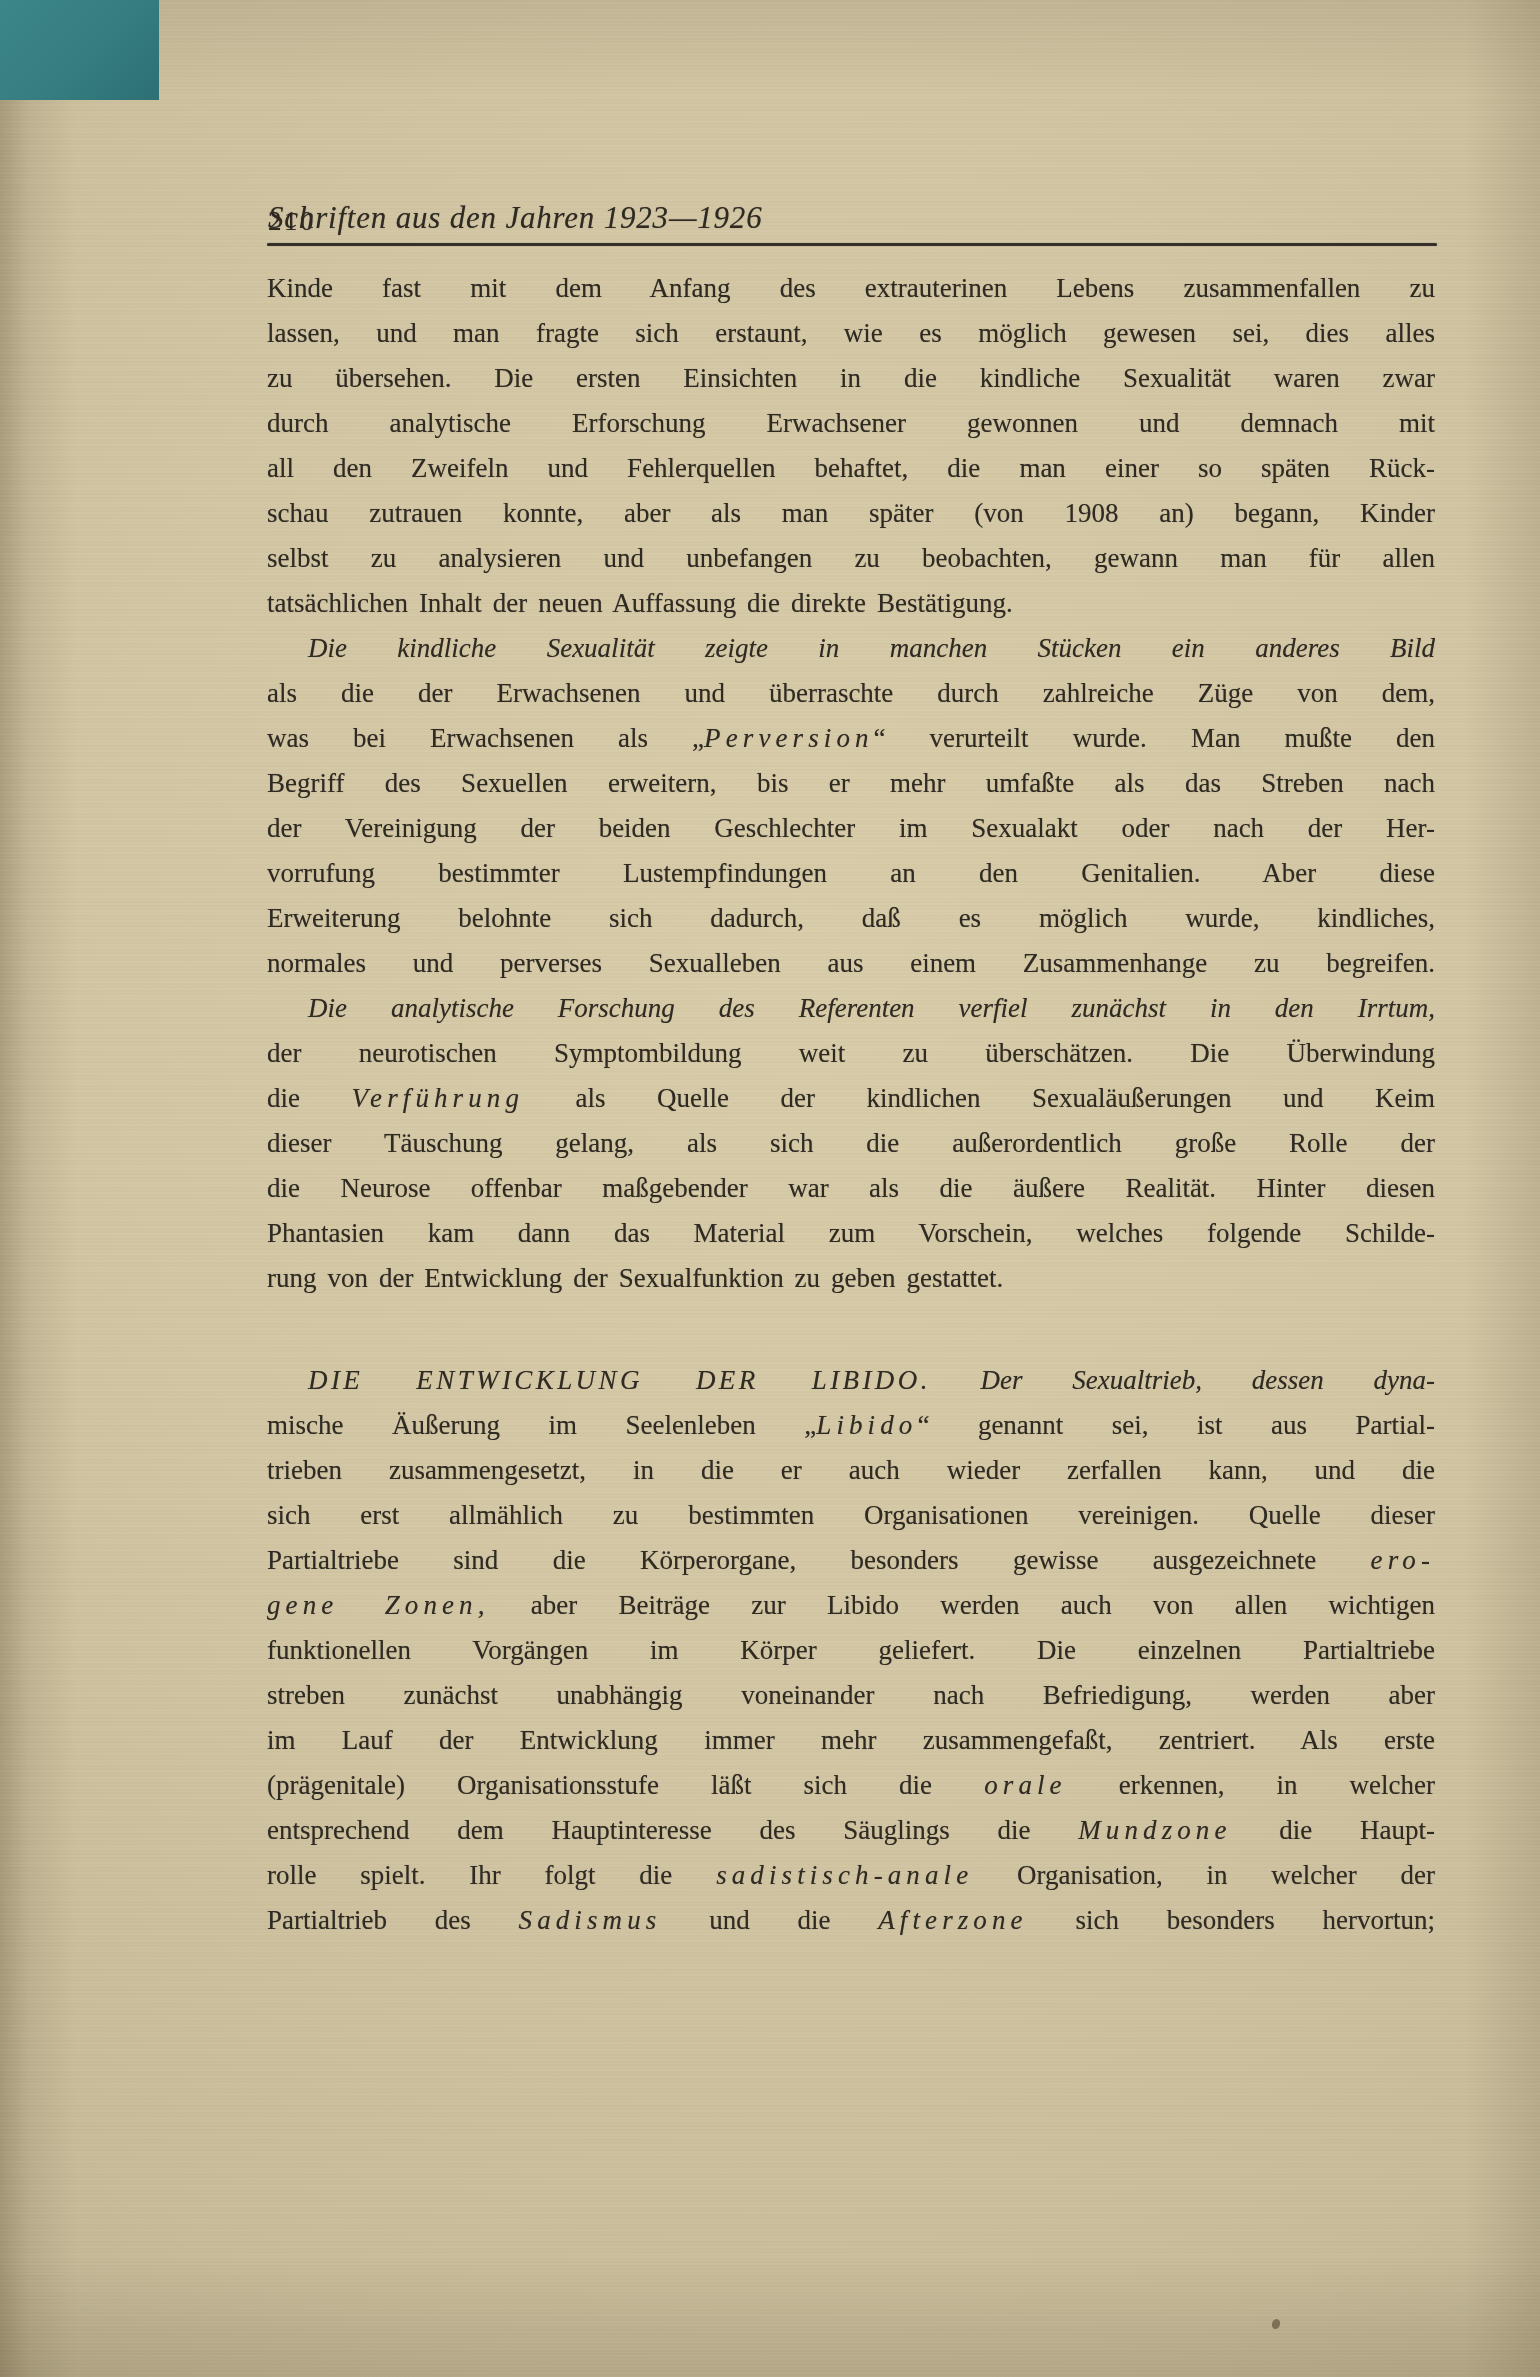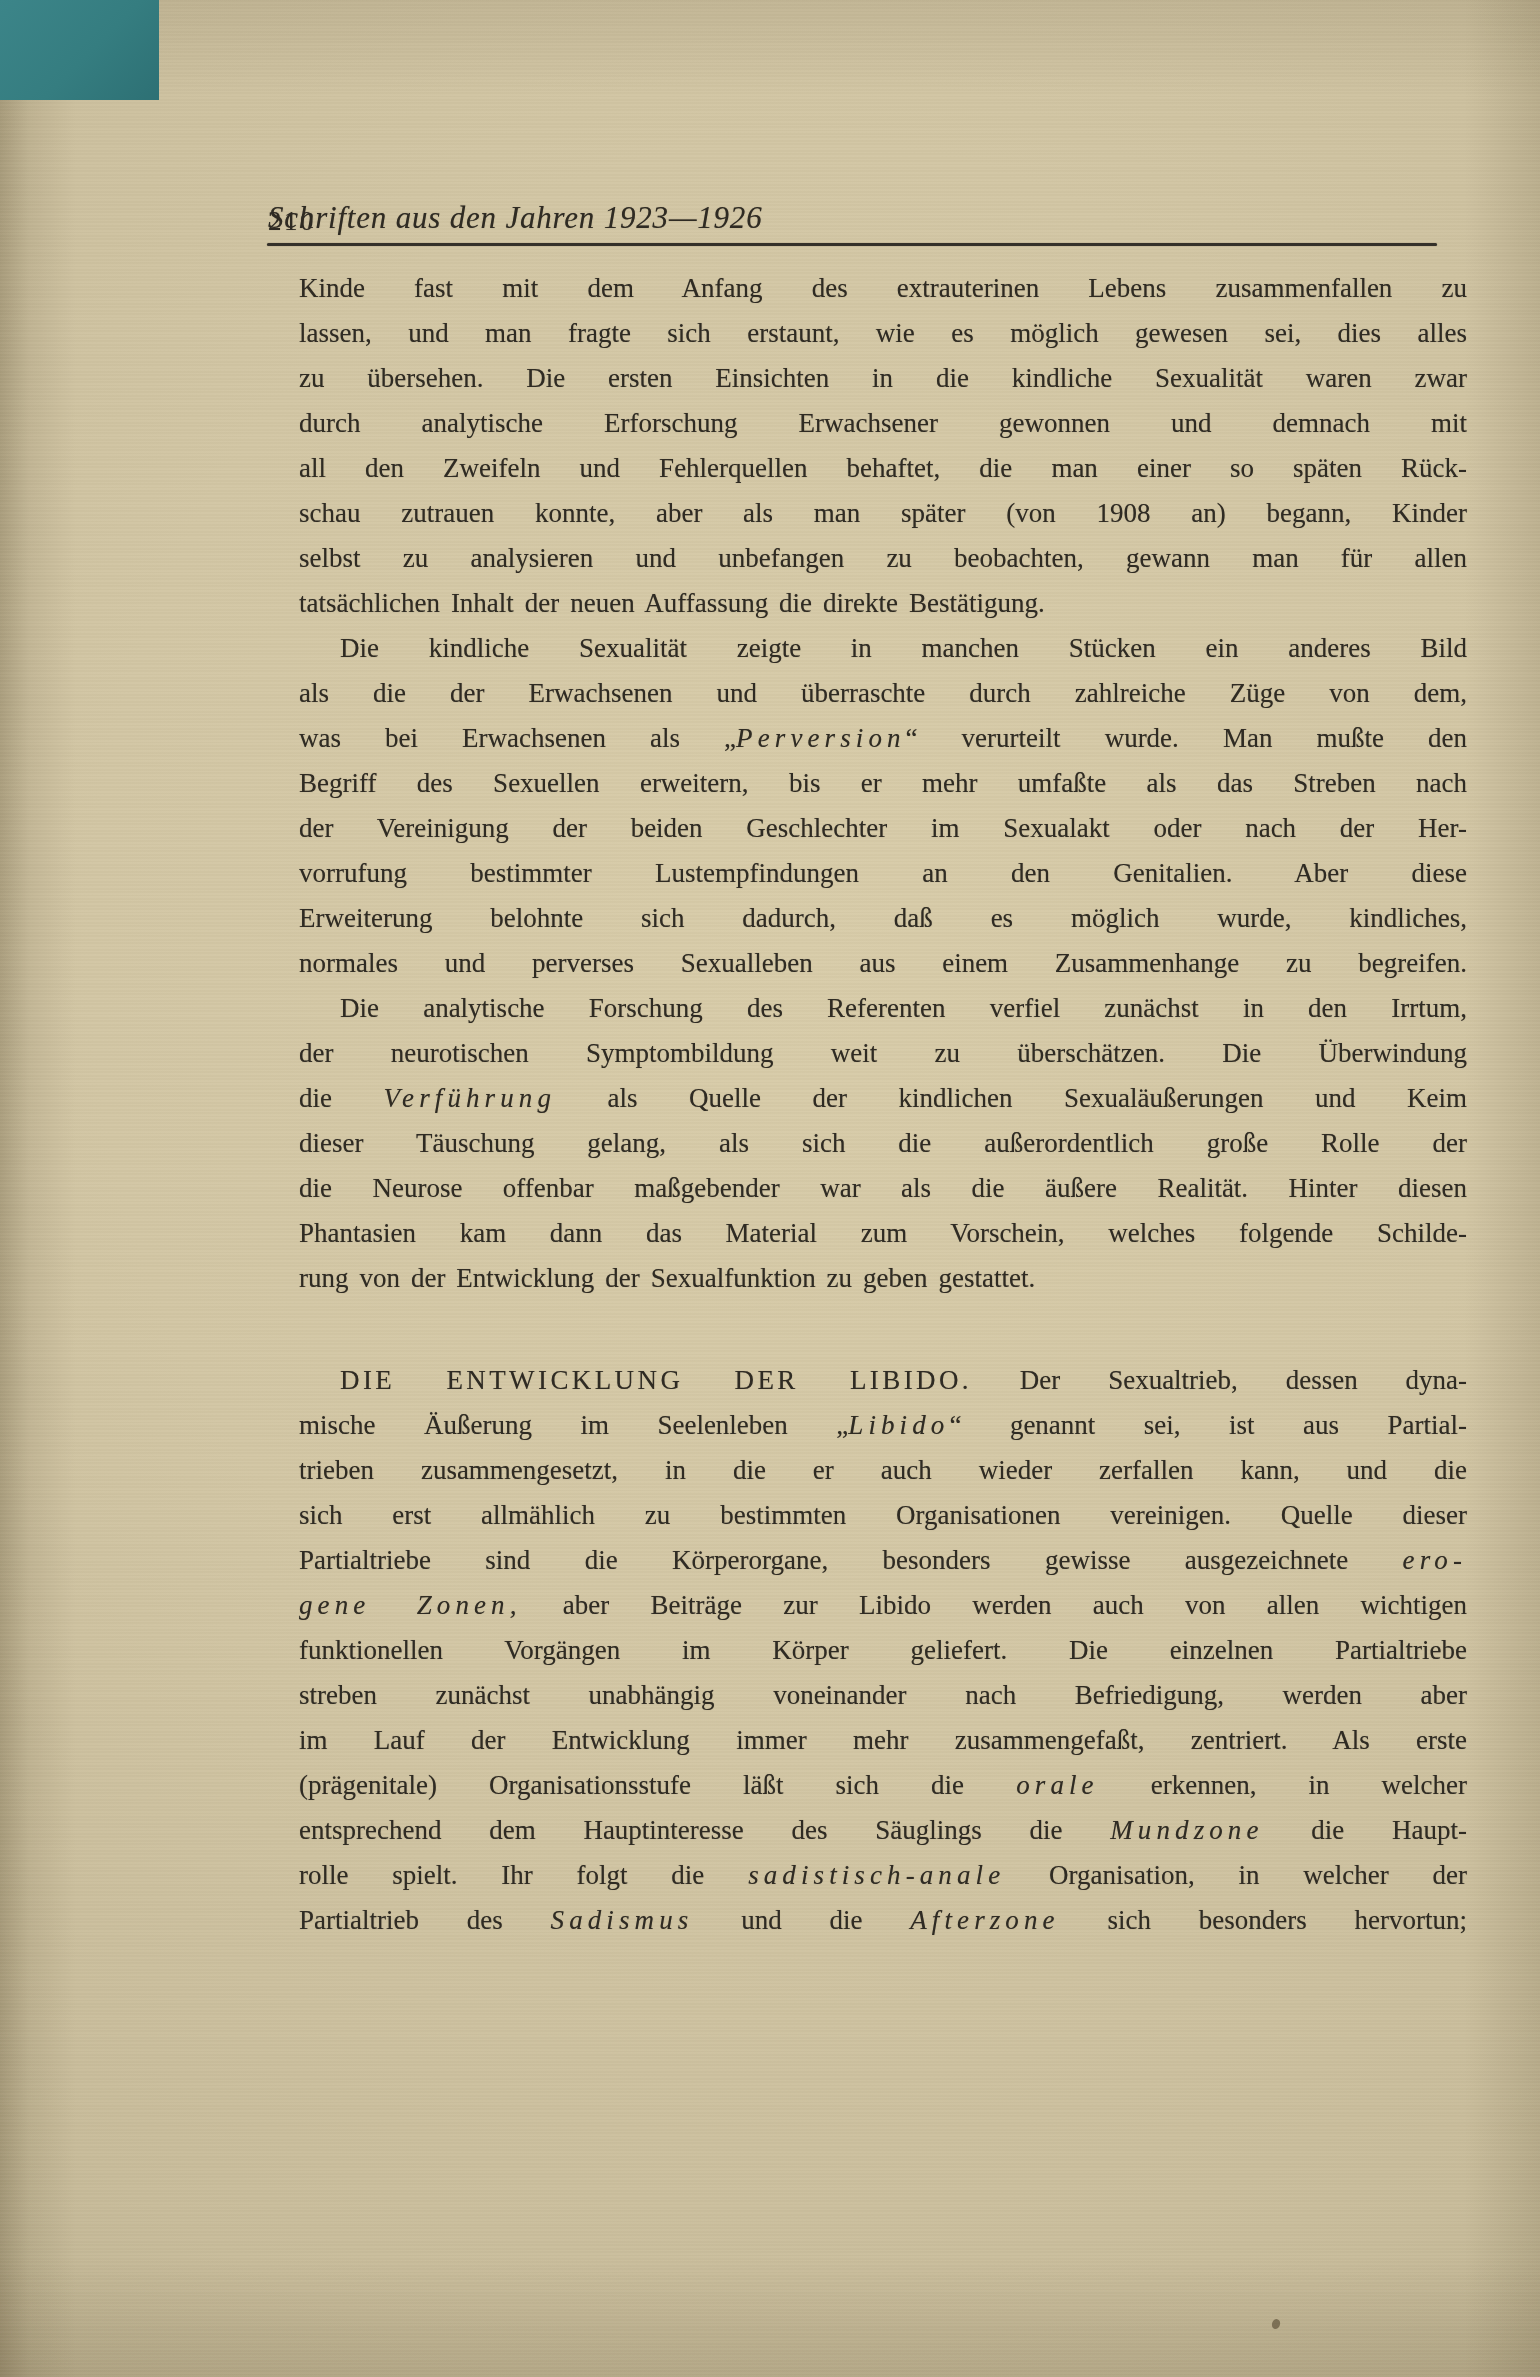--- a/index.html
+++ b/index.html
@@ -40,25 +40,24 @@
     position: absolute; left: 267px; top: 243px;
     width: 1170px; height: 2.5px;
     background: #35312a; border-radius: 1.7px;
     box-shadow: 0 0 0.8px rgba(47,43,35,0.6);
   }
   .text-block {
     position: absolute; left: 267px; top: 266px; width: 1168px;
     font-size: 27px; line-height: 45px;
     text-align: justify;
     text-shadow: 0 0 0.8px rgba(47,43,35,0.40);
-    margin-left: 32px;
   }
   .ln { text-align: justify; text-align-last: justify; text-justify: inter-word; word-spacing: 1.7px; }
   .ln.short { text-align-last: left; word-spacing: 4.2px; }
-  .indent { text-indent: 41px; }
+  .indent { text-indent: 41px; font-style: italic; }
   .para-4 { margin-top: 57px; }
   .g { letter-spacing: 5.1px; font-style: italic; }   
   .caps { letter-spacing: 3.4px; }
   .speck {
     position: absolute; left: 1272px; top: 2319px;
     width: 7.6px; height: 10.2px; border-radius: 50%;
     background: rgba(72,60,38,0.55); transform: rotate(18deg);
   }
 </style>
 </head>

